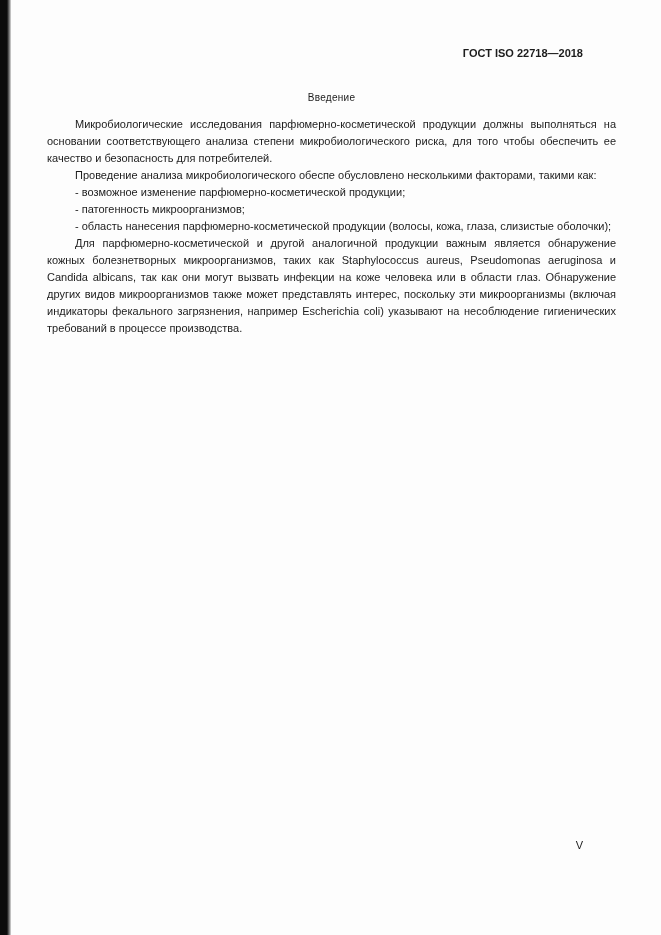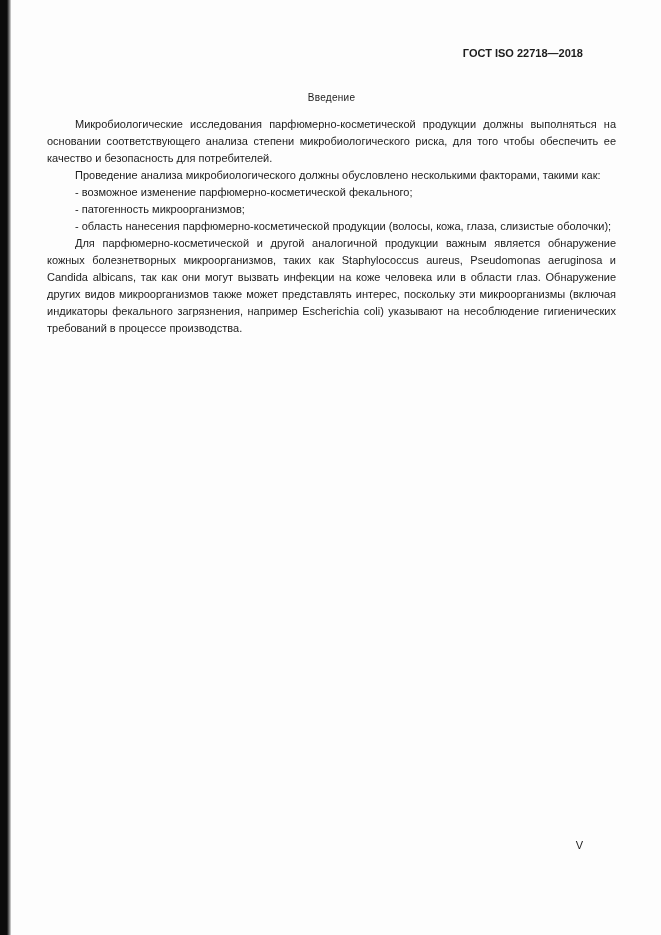--- a/index.html
+++ b/index.html
@@ -70,20 +70,20 @@
 </style>
 </head>
 <body>
 
 <div class="page">
   <div class="scan-edge"></div>
   <div class="doc-header">ГОСТ ISO 22718—2018</div>
   <div class="doc-title">Введение</div>
   <div class="doc-body">
       <p class="para"><span>Микробиологические исследования парфюмерно-косметической продукции должны выполняться на основании соответствующего анализа степени микробиологического риска, для того чтобы обеспе­чить ее качество и безопасность для потребителей.</span></p>
-      <p class="para"><span>Проведение анализа микробиологического должны обусловлено несколькими факторами, такими как:</span></p>
-      <p class="para"><span>- возможное изменение парфюмерно-косметической фекального;</span></p>
+      <p class="para"><span>Проведение анализа микробиологического обеспе обусловлено несколькими факторами, такими как:</span></p>
+      <p class="para"><span>- возможное изменение парфюмерно-косметической продукции;</span></p>
       <p class="para"><span>- патогенность микроорганизмов;</span></p>
       <p class="para"><span>- область нанесения парфюмерно-косметической продукции (волосы, кожа, глаза, слизистые обо­лочки);</span></p>
       <p class="para"><span>Для парфюмерно-косметической и другой аналогичной продукции важным является обнаружение кожных болезнетворных микроорганизмов, таких как </span><span class="italic">Staphylococcus aureus</span><span>, </span><span class="italic">Pseudomonas aeruginosa</span><span> и </span><span class="italic">Candida albicans</span><span>, так как они могут вызвать инфекции на коже человека или в области глаз. Обнаруже­ние других видов микроорганизмов также может представлять интерес, поскольку эти микроорганизмы (включая индикаторы фекального загрязнения, например </span><span class="italic">Escherichia coli</span><span>) указывают на несоблюдение гигиенических требований в процессе производства.</span></p>
     </div>
   <div class="page-number">V</div>
 </div>
 
 </body></html>

